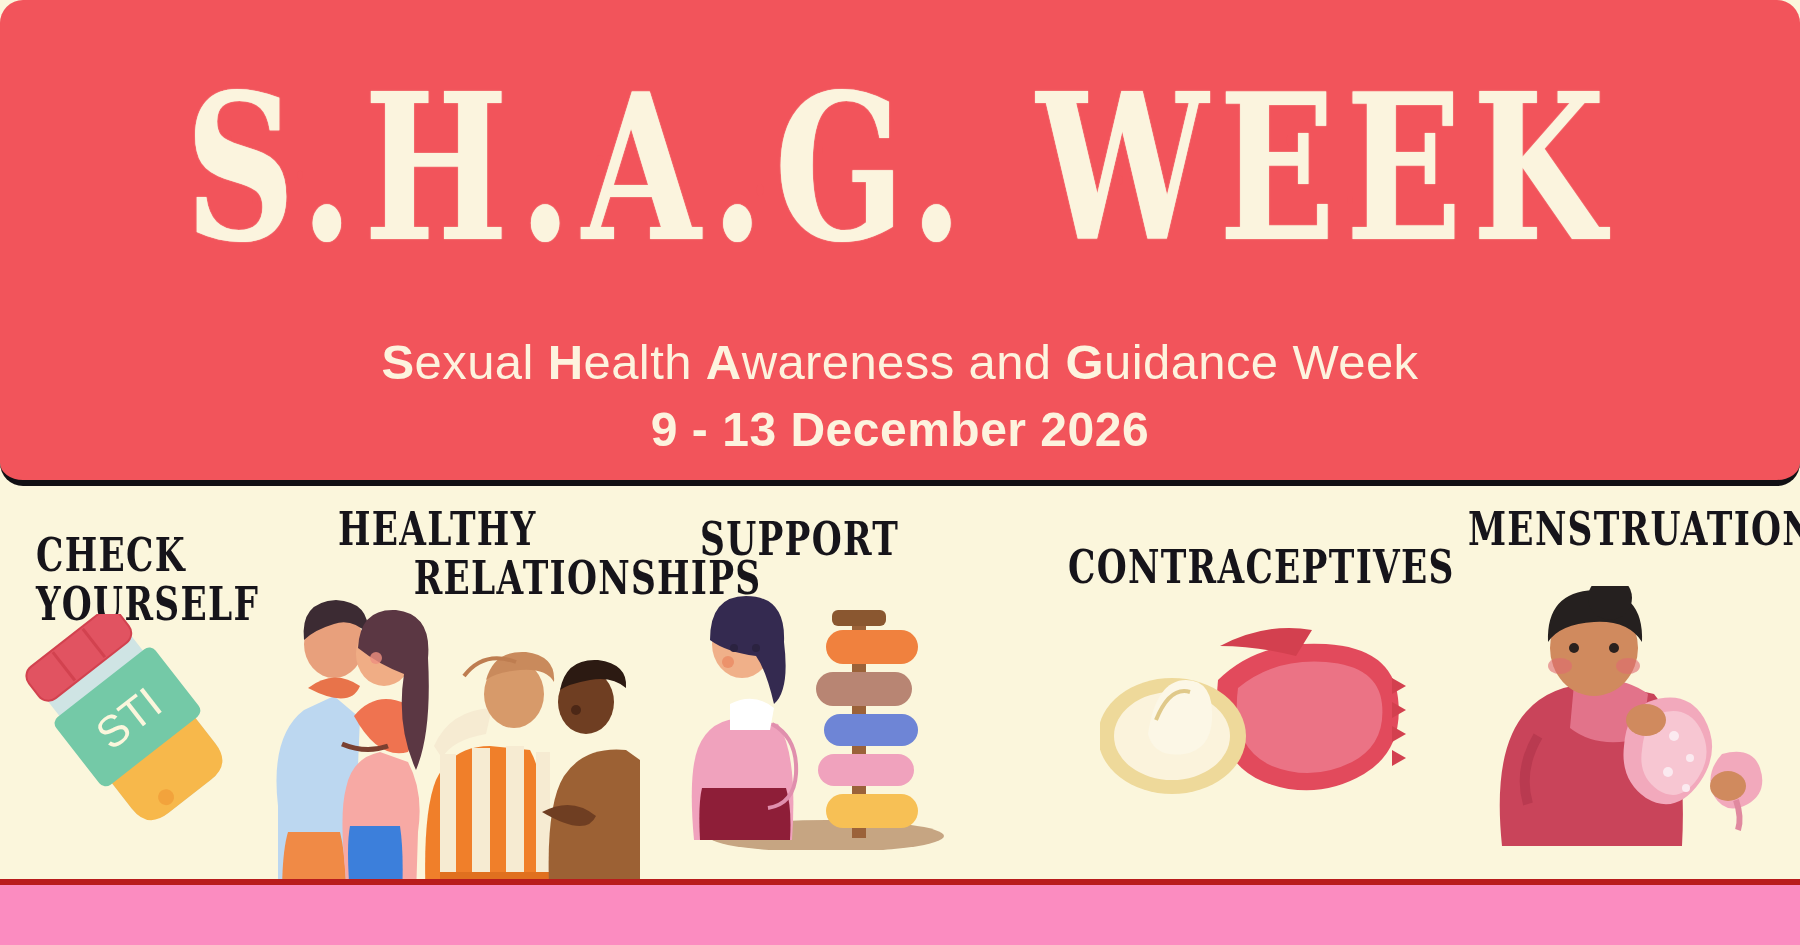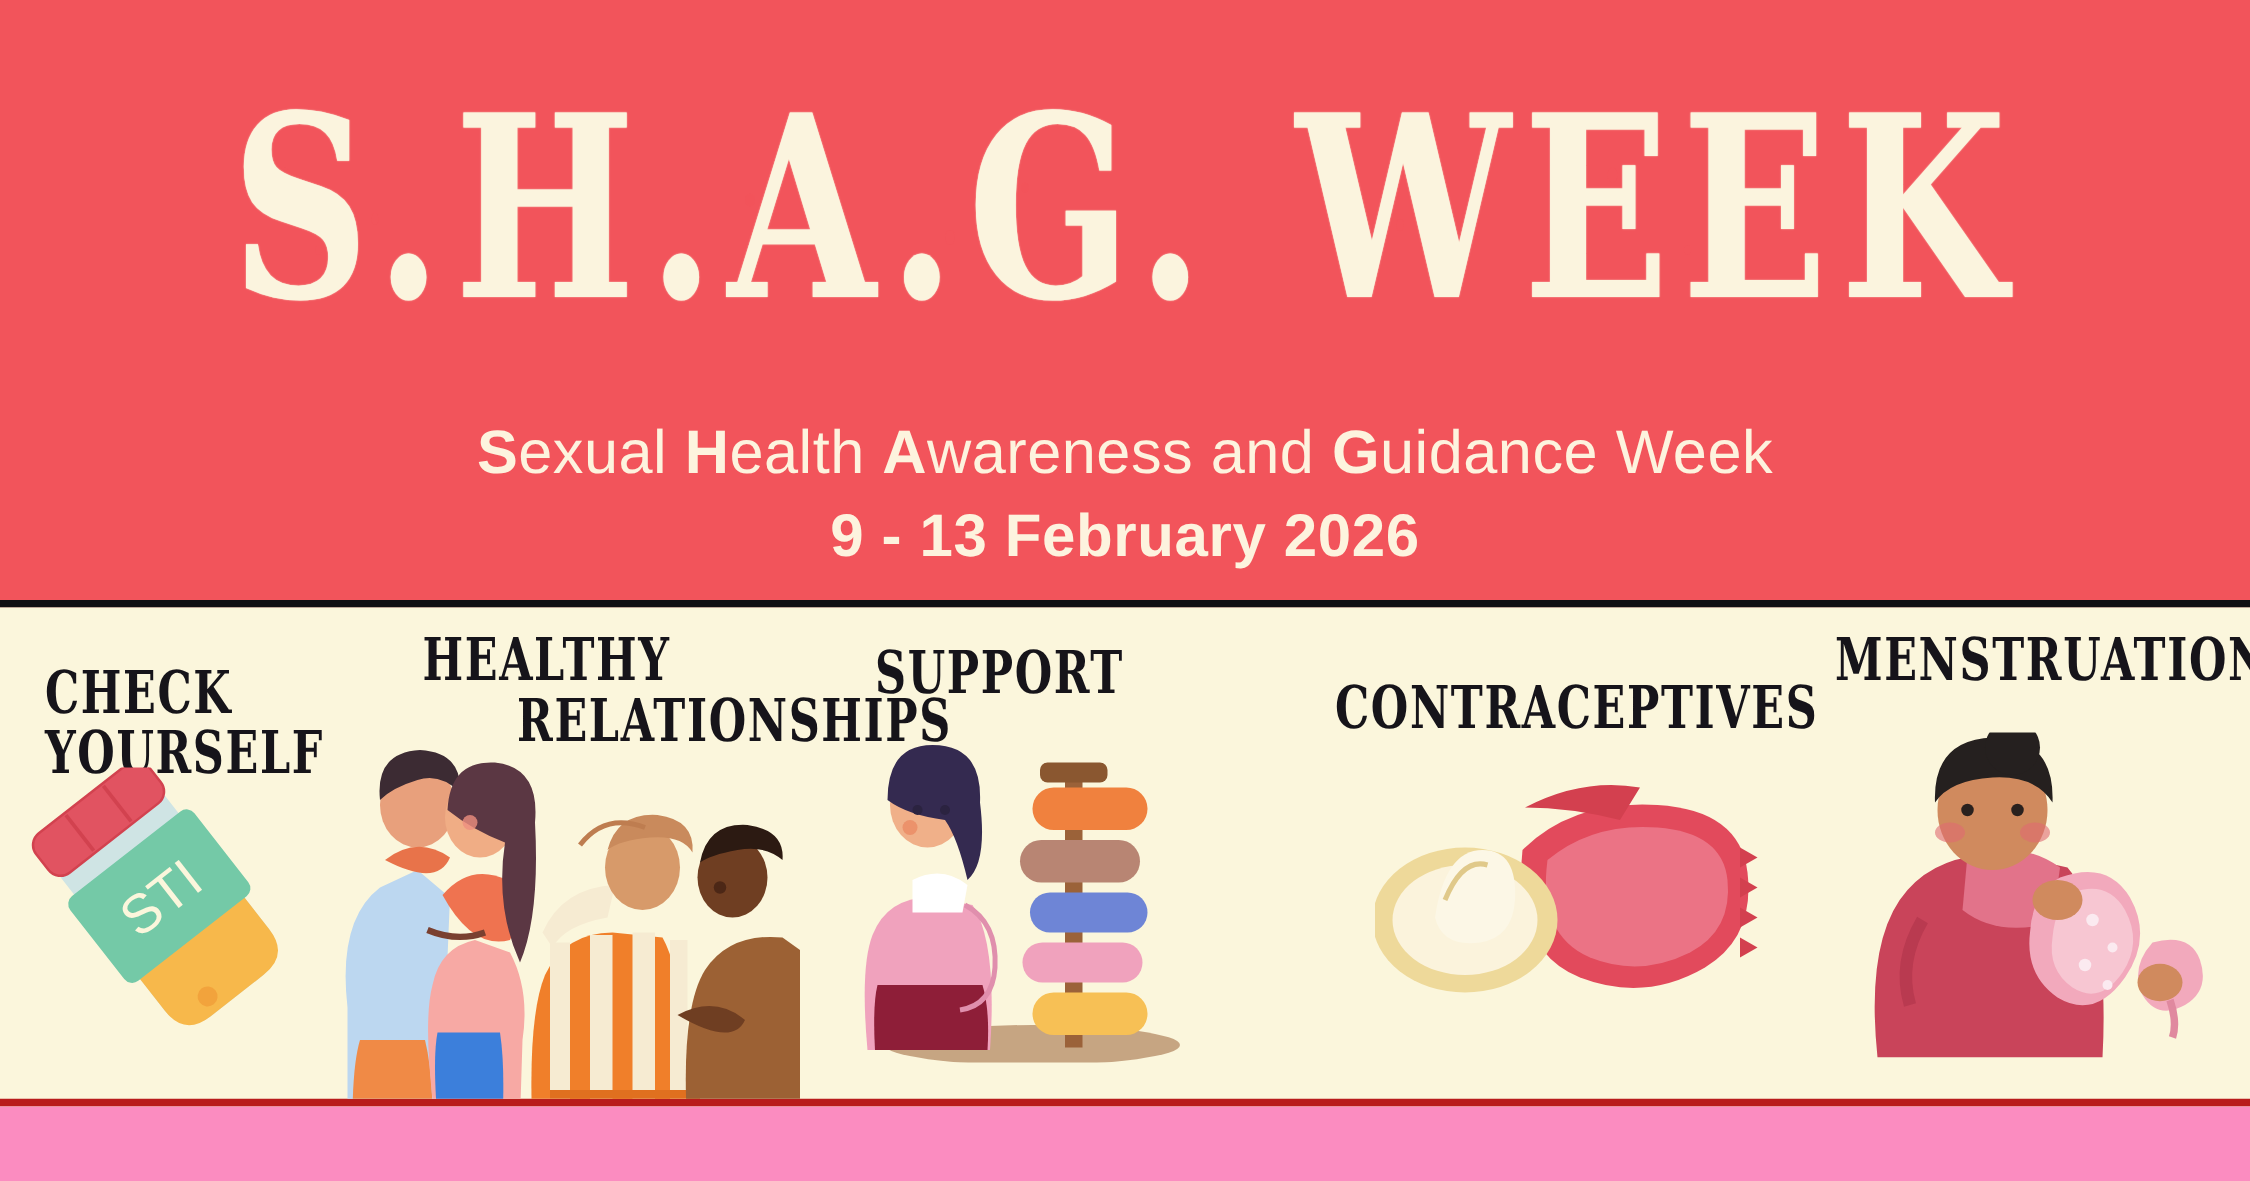--- a/index.html
+++ b/index.html
@@ -19,20 +19,21 @@
   
   .header {
     position:relative;
     height:486px;
     background:#F2545B;
     border-bottom:6px solid #111014;
     display:flex; flex-direction:column;
     align-items:center; justify-content:flex-start;
     padding-top:48px;
     overflow:hidden;
+    border-radius:23px;
   }
   .title {
     font-family:"DejaVu Serif", serif;
     font-weight:700;
     font-size:150px;
     line-height:1.0;
     color:#FBF4DE;
     letter-spacing:10px;
     text-align:center;
     white-space:nowrap;
@@ -110,21 +111,21 @@
         <ellipse cx="1350" cy="200" rx="3" ry="4"></ellipse>
       </g>
     </svg>
 
     <div class="title">S.H.A.G. WEEK</div>
 
     <div class="subtitle">
       <b>S</b><span>exual </span><b>H</b><span>ealth </span><b>A</b><span>wareness and </span><b>G</b><span>uidance Week</span>
     </div>
 
-    <div class="dates">9 - 13 February 2026</div>
+    <div class="dates">9 - 13 December 2026</div>
   </div>
 
   <div class="panel">
 
     <div class="cat-label" style="left:36px; top:44px;">
       <span>CHECK</span>
       <span class="l2">YOURSELF</span>
     </div>
 
     <svg class="art" style="left:18px; top:128px;" width="230" height="220" viewBox="0 0 230 220">

